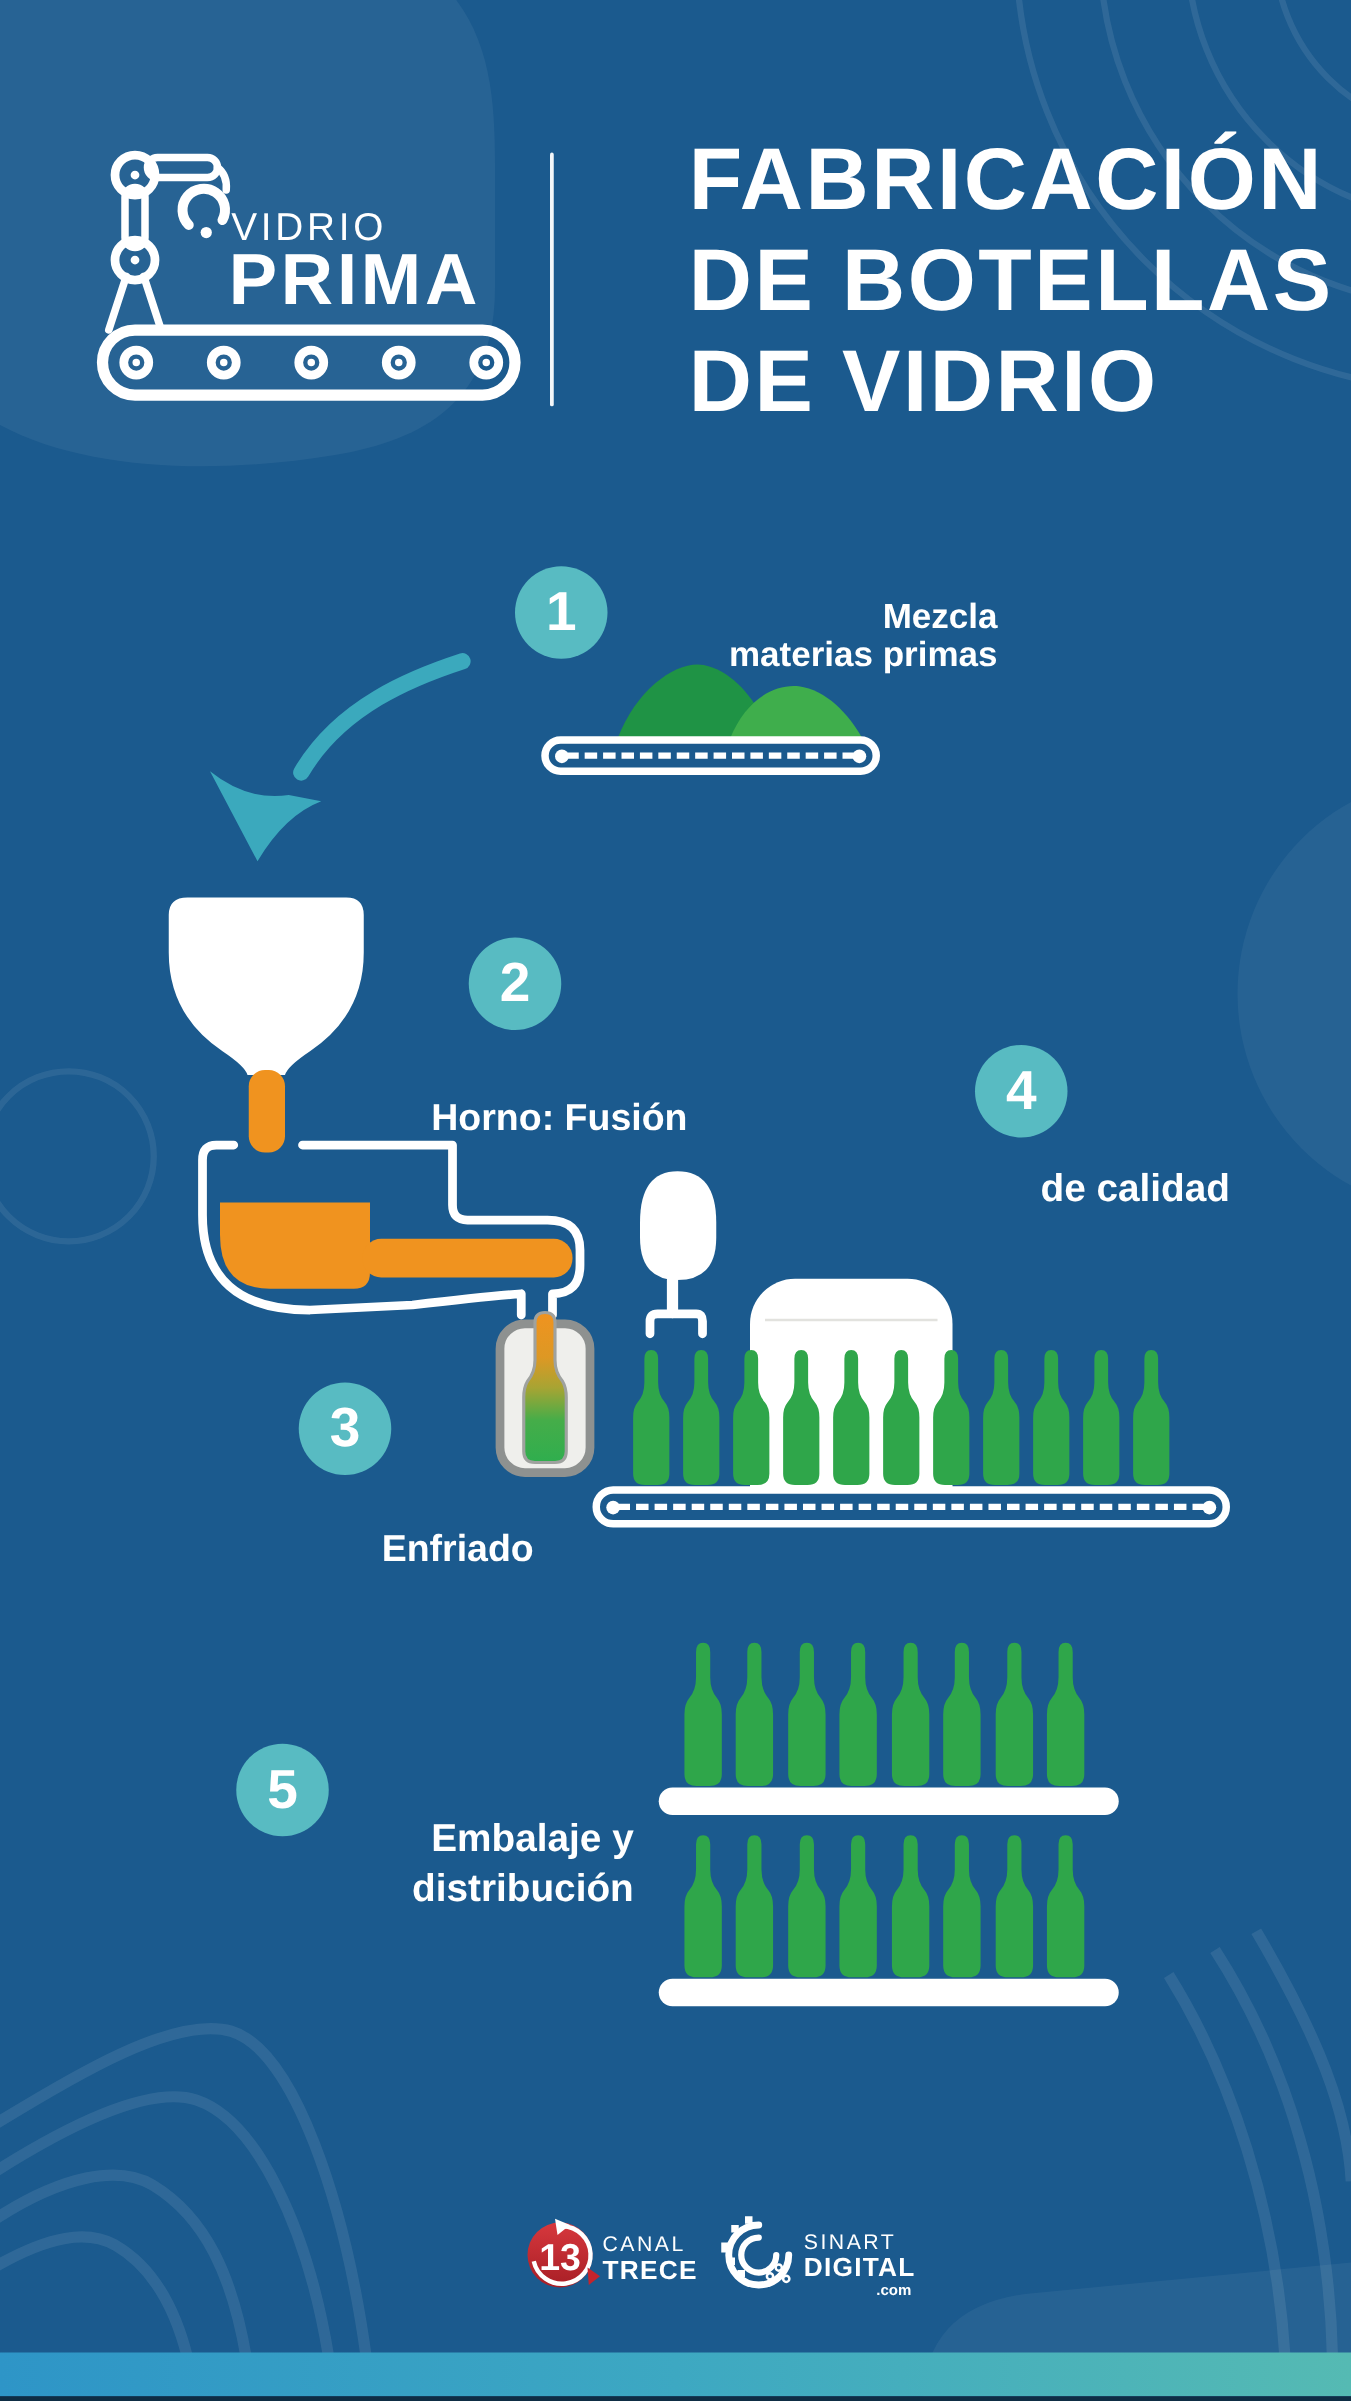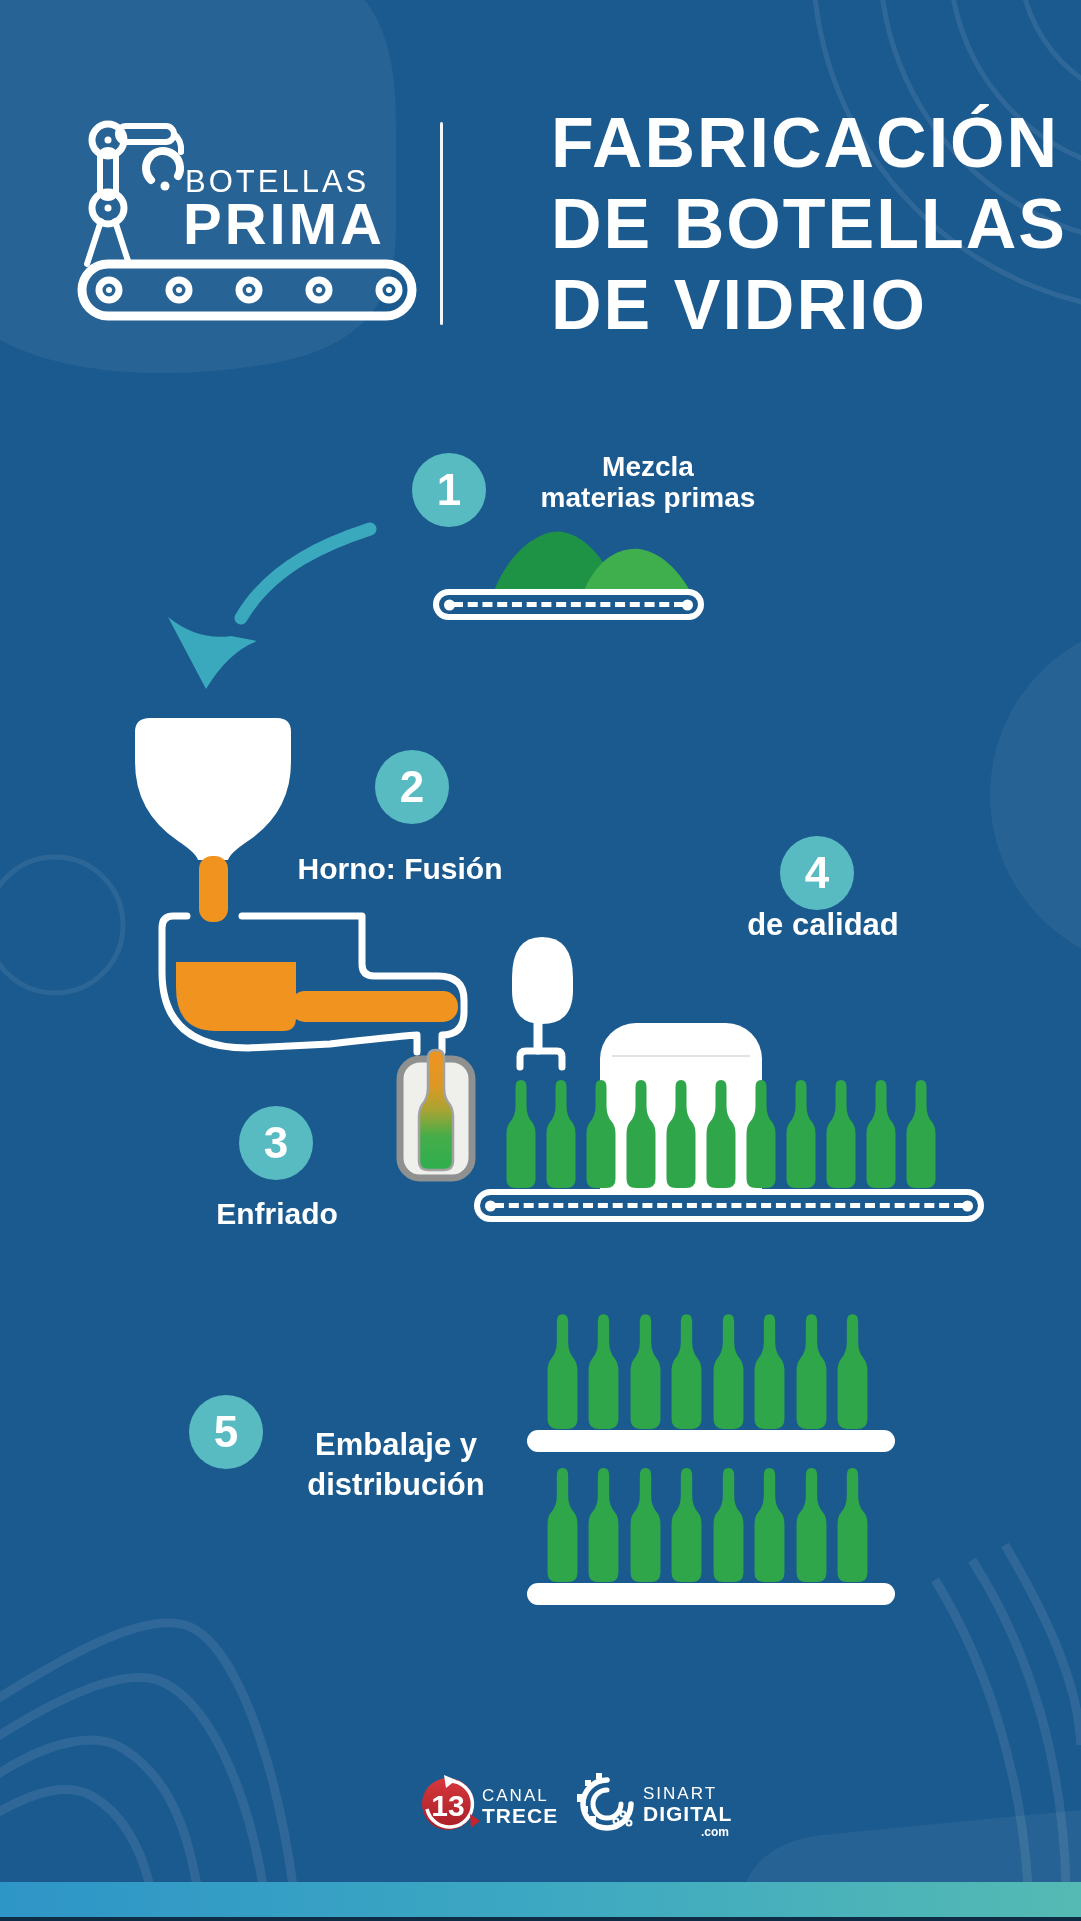--- a/index.html
+++ b/index.html
@@ -8,21 +8,21 @@
   .canvas svg.art{position:absolute;left:0;top:0;z-index:1;}
   .abs{position:absolute;z-index:2;}
   
   .brand-top{font-size:31px;font-weight:400;letter-spacing:3px;line-height:31px;}
   .brand-bottom{font-size:58px;font-weight:bold;letter-spacing:3px;line-height:60px;}
   .divider{width:3px;height:203px;background:#fff;border-radius:2px;opacity:.95;}
   .title{font-size:70px;font-weight:bold;letter-spacing:2px;line-height:81px;white-space:nowrap;margin-left:48px;}
   
   .num{width:74px;height:74px;border-radius:50%;background:#58bbc2;display:flex;
        align-items:center;justify-content:center;font-size:44px;font-weight:bold;color:#fff;}
-  .lbl{font-weight:bold;text-align:center;color:#fff;}
+  .lbl{font-weight:bold;text-align:right;color:#fff;margin-top:26px;}
   .lbl.s1{font-size:28px;line-height:31px;}
   .lbl.s2,.lbl.s3{font-size:30px;line-height:34px;}
   .lbl.s4{font-size:31px;line-height:44px;}
   .lbl.s5{font-size:31px;line-height:40px;}
   
   .belt{border:6px solid #fff;border-radius:18px;box-sizing:border-box;}
   .belt .dash{position:absolute;left:14px;right:14px;top:50%;transform:translateY(-60%);
               border-top:5px dashed #fff;}
   .belt .dot{position:absolute;width:11px;height:11px;border-radius:50%;background:#fff;
              top:50%;transform:translateY(-50%);}
@@ -176,21 +176,21 @@
         <circle cx="616" cy="1821" r="2.5"></circle>
           <circle cx="623" cy="1814" r="2.5"></circle>
           <circle cx="629" cy="1823" r="2.5"></circle>
       </g>
       <text x="643" y="1799" font-size="17" letter-spacing="2" fill="#fff" font-family="Liberation Sans, sans-serif">SINART</text>
       <text x="643" y="1821" font-size="21" font-weight="bold" letter-spacing="1" fill="#fff" font-family="Liberation Sans, sans-serif">DIGITAL</text>
       <text x="729" y="1836" text-anchor="end" font-size="12" font-weight="bold" fill="#fff" font-family="Liberation Sans, sans-serif">.com</text>
     </g>
   </svg>
 
-  <div class="abs brand-top" style="left:185px;top:166px;">BOTELLAS</div>
+  <div class="abs brand-top" style="left:185px;top:166px;">VIDRIO</div>
   <div class="abs brand-bottom" style="left:183px;top:194px;">PRIMA</div>
   <div class="abs divider" style="left:440px;top:122px;"></div>
   <div class="abs title" style="left:503px;top:103px;">
     <div>FABRICACIÓN</div>
     <div>DE BOTELLAS</div>
     <div>DE VIDRIO</div>
   </div>
 
   <div class="abs num" style="left:412px;top:453px;">
     <span>1</span>

